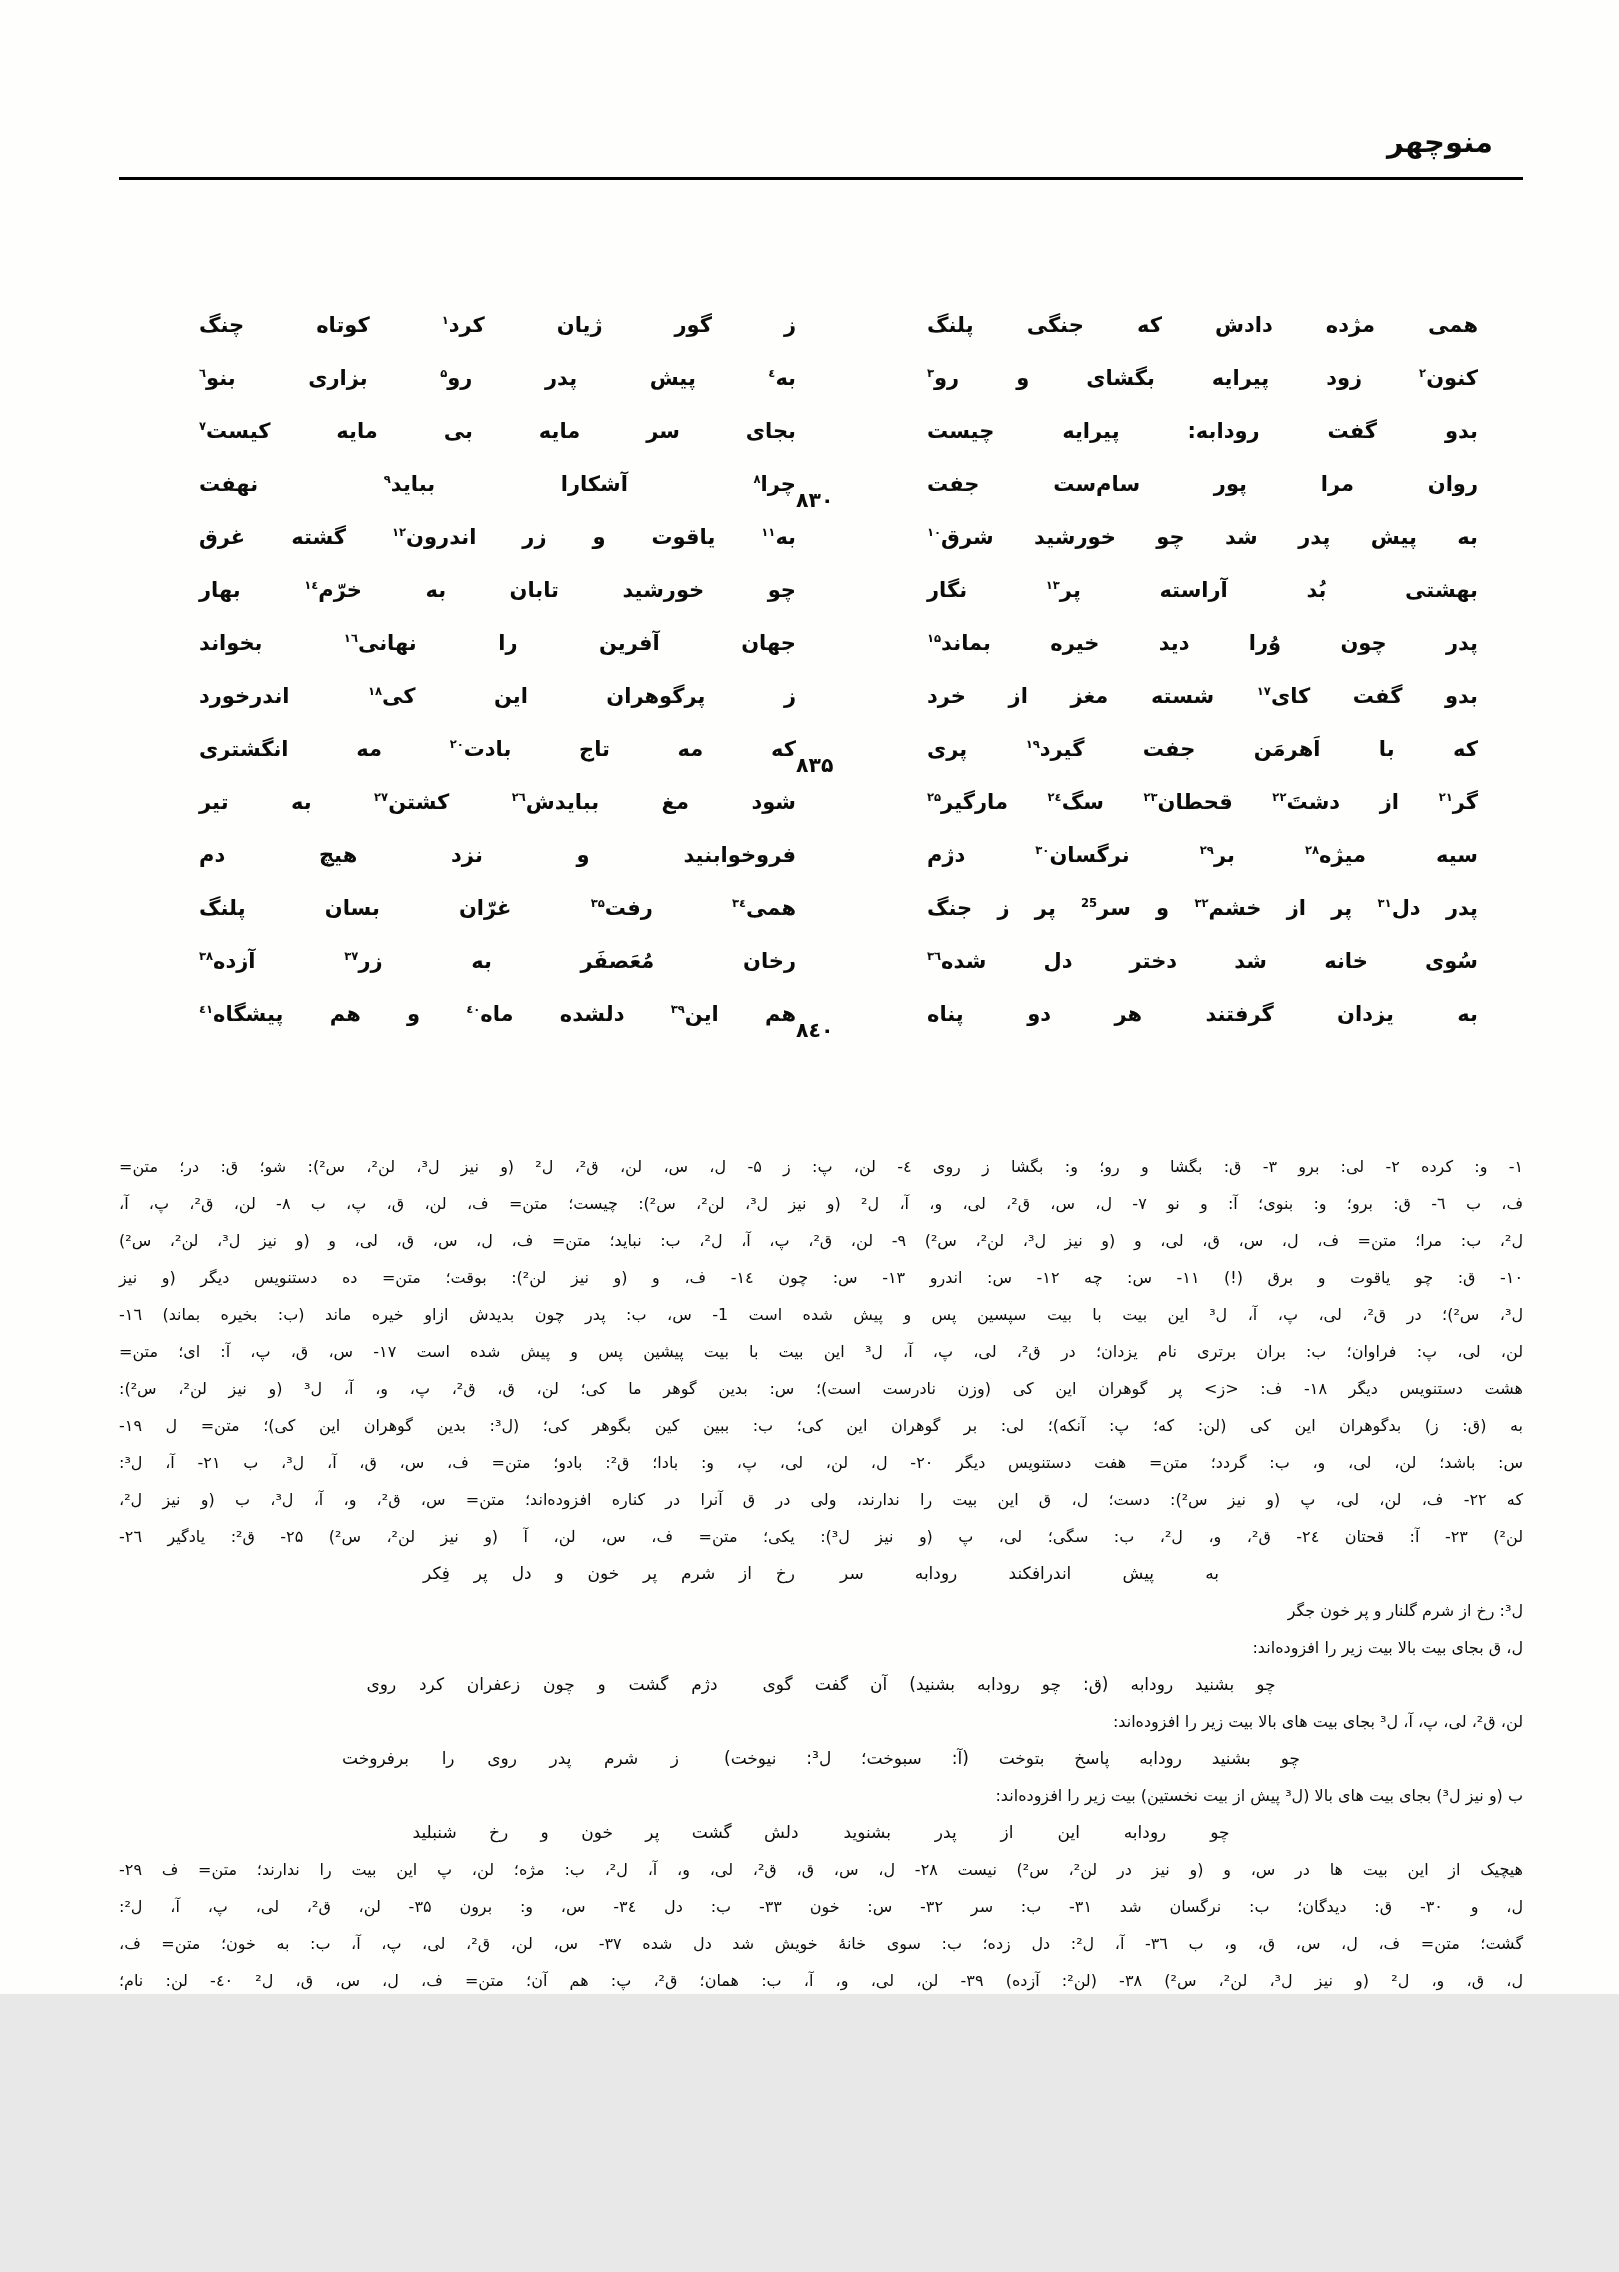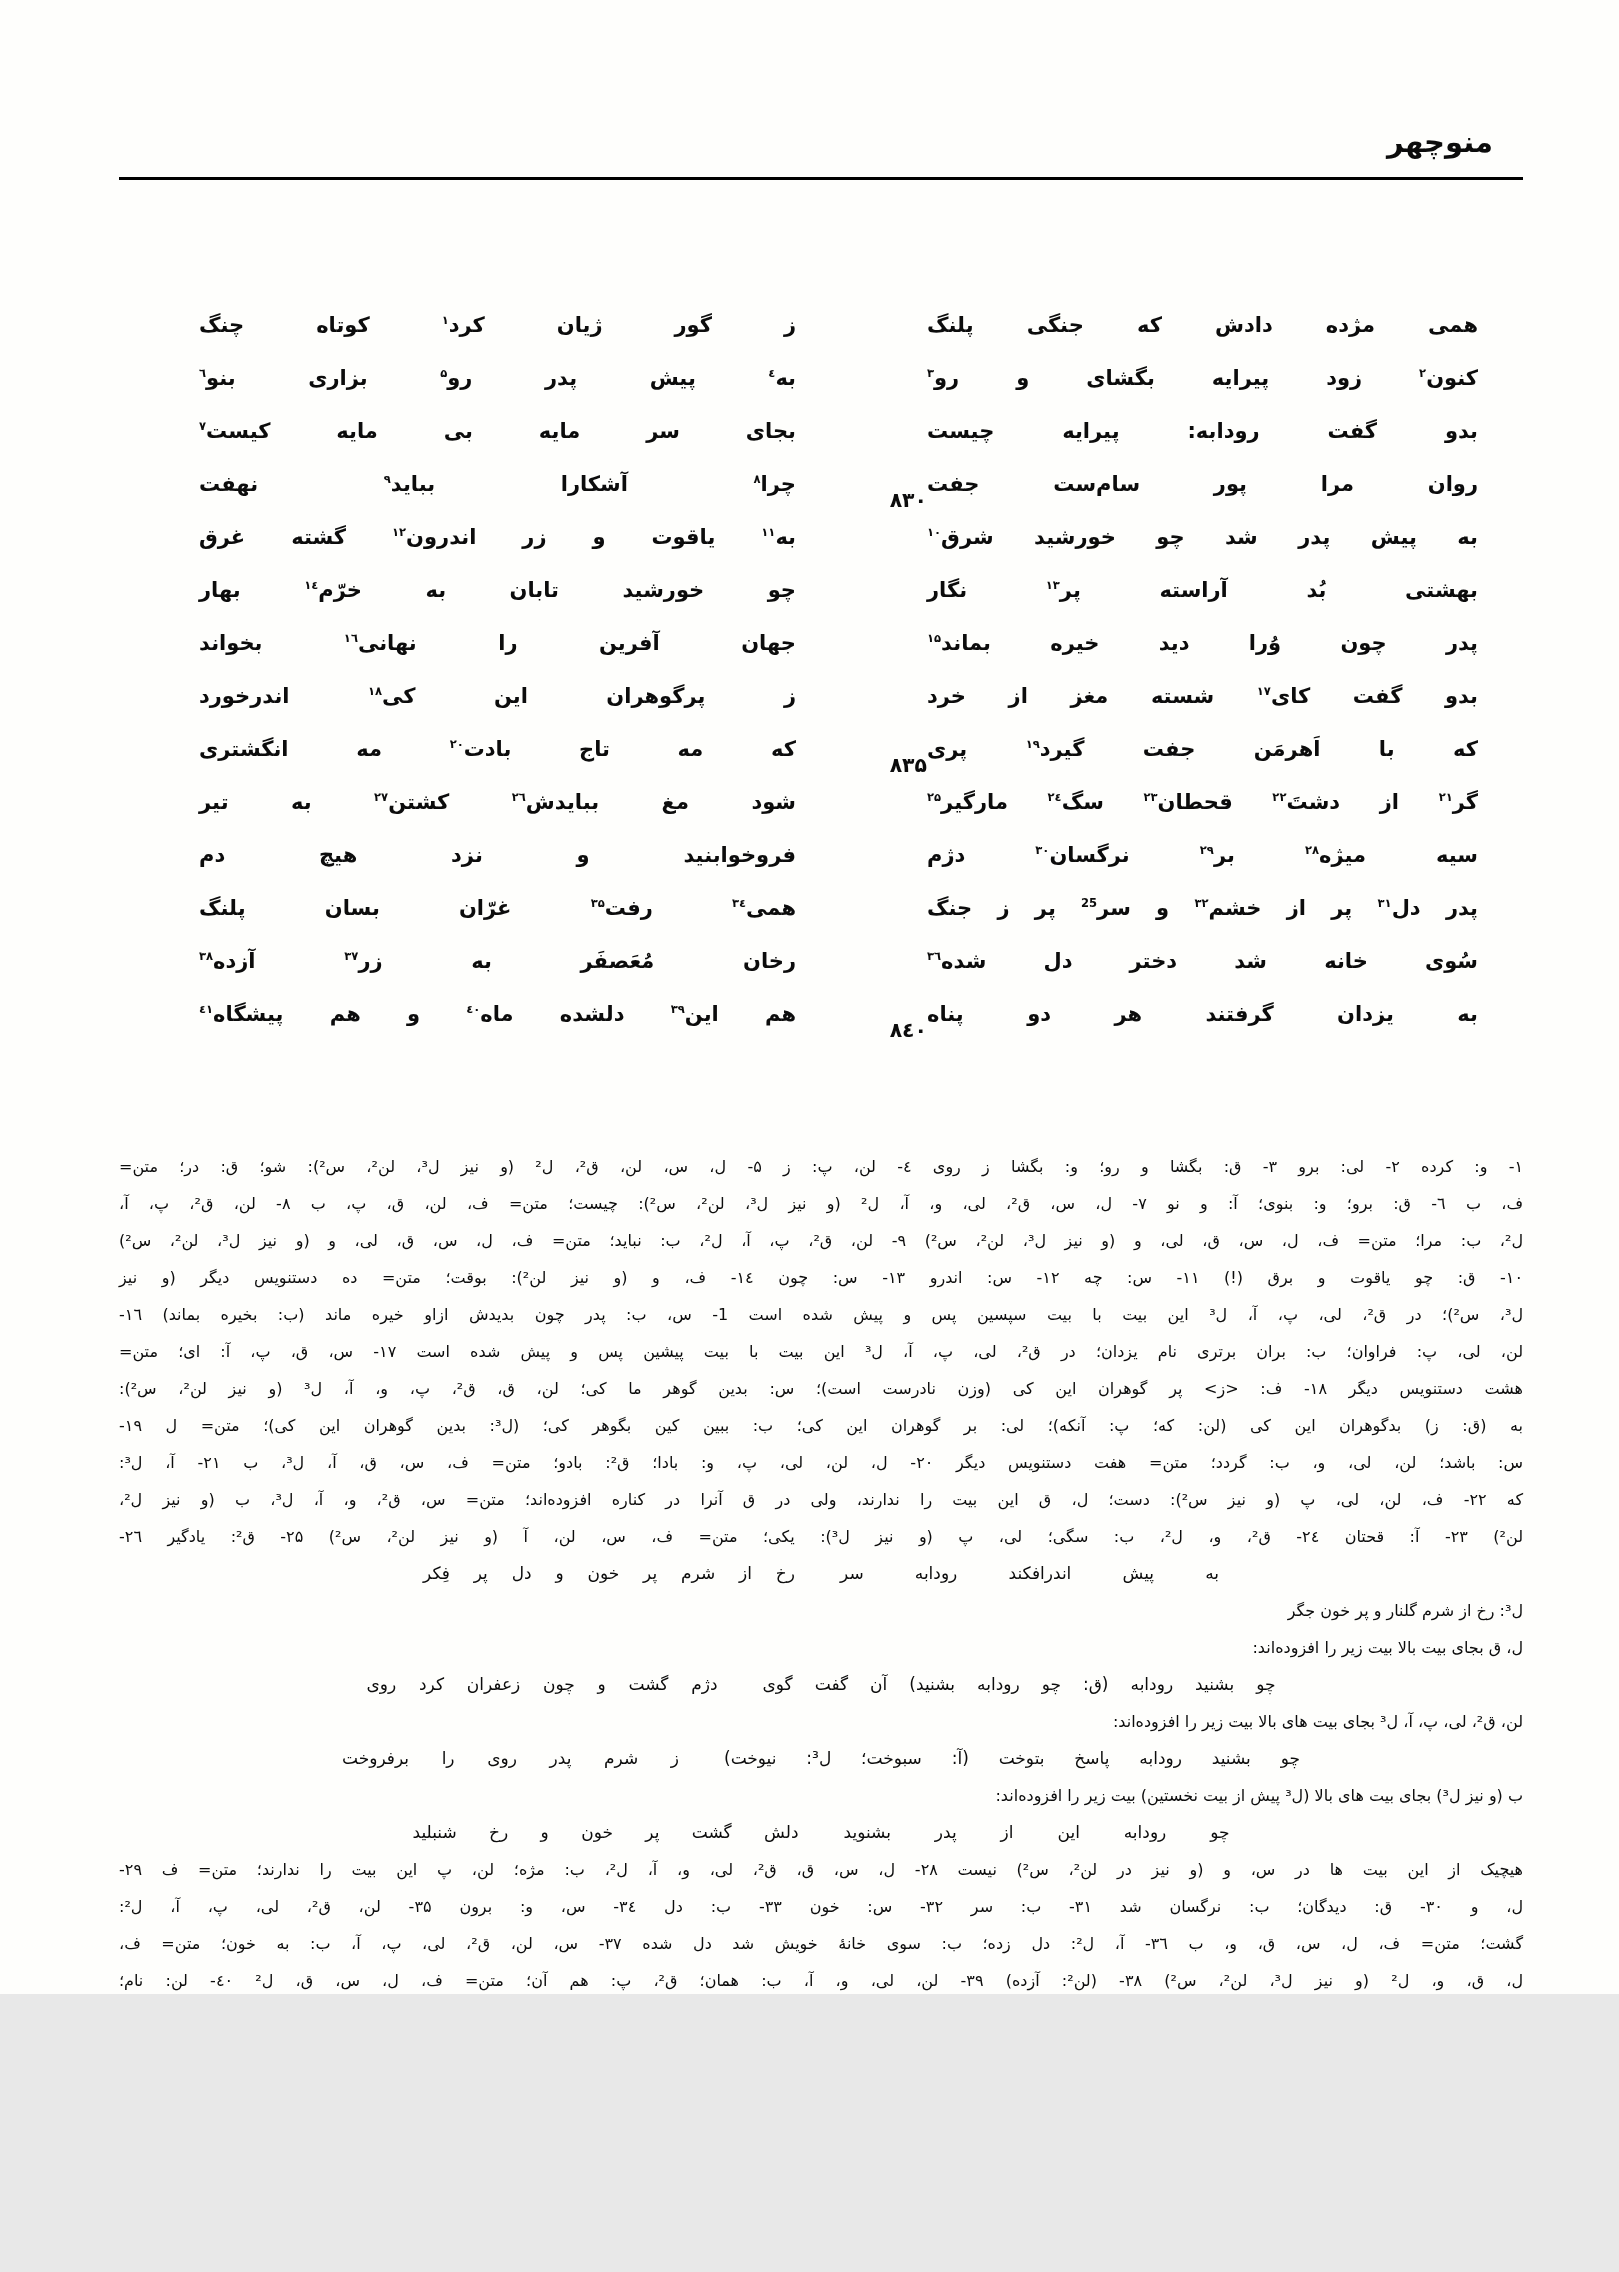--- a/index.html
+++ b/index.html
@@ -22,21 +22,21 @@
     height:2.8px;background:#000;
   }
   
   .poem{position:absolute;top:298px;left:119px;right:119px;direction:rtl;}
   .b-row{display:flex;direction:rtl;height:53px;align-items:center;
          padding-right:45px;padding-left:56px;font-weight:bold;font-size:21px;}
   .hem{display:block;text-align:justify;text-align-last:justify;direction:rtl;
        white-space:nowrap;}
   .hem-r{width:551px;}
   .hem-l{width:597px;}
-  .vnum{width:131px;text-align:right;font-size:20.4px;margin-top:32px;}
+  .vnum{width:131px;text-align:left;font-size:20.4px;margin-top:32px;}
   sup{font-size:0.55em;vertical-align:super;line-height:0;font-weight:bold;}
   
   .footnotes{position:absolute;top:1148px;left:119px;right:119px;direction:rtl;}
   .fn-line{height:37px;line-height:37px;font-size:16px;direction:rtl;
            white-space:nowrap;overflow:visible;}
   .fn-line.just{text-align:justify;text-align-last:justify;}
   .fn-line.right{text-align:right;}
   .fn-line.indent{padding-right:126px;}
   .fn-line.sub{padding-left:36%;text-align:right;}
   .fn-verse{height:37px;line-height:37px;display:flex;direction:rtl;

